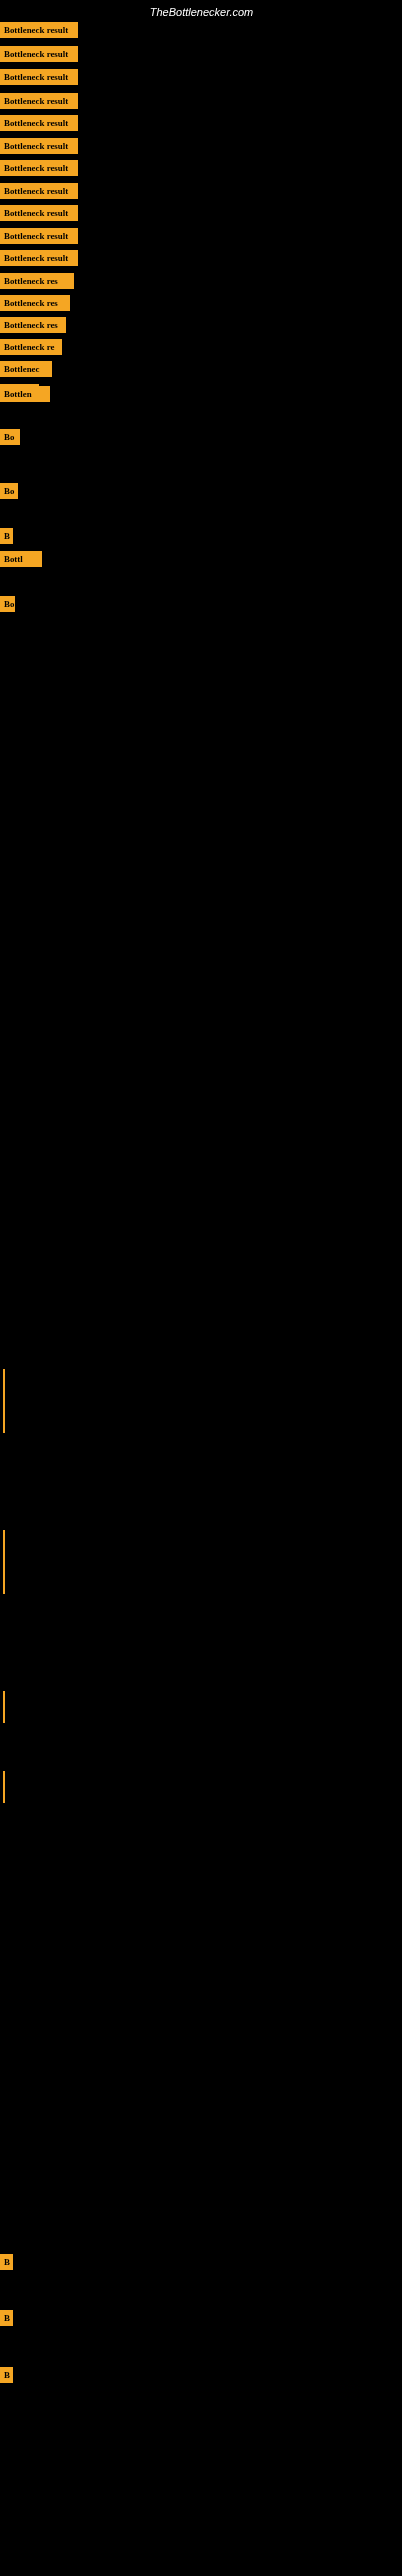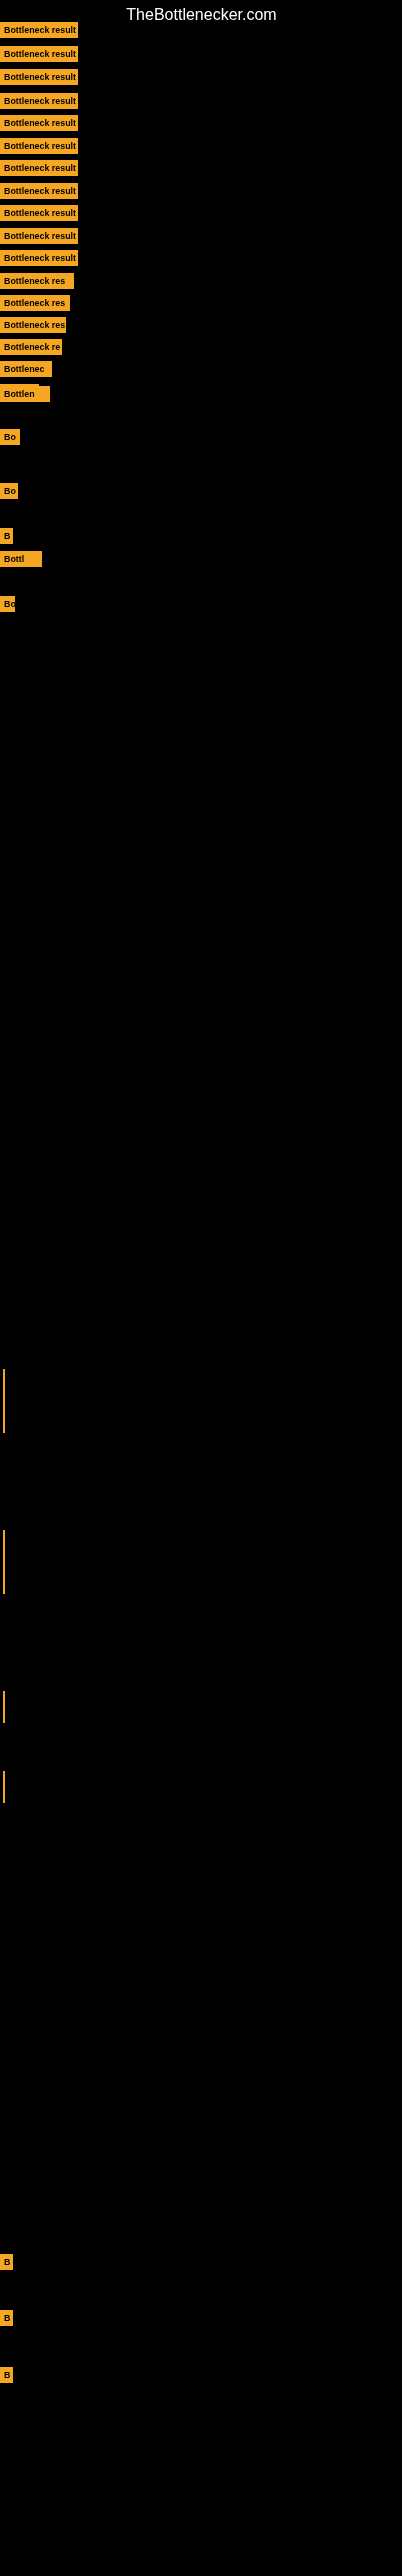--- a/index.html
+++ b/index.html
@@ -17,37 +17,39 @@
       overflow-x: hidden;
     }
 
     .site-title {
       position: absolute;
       top: 6.4px;
       left: 0;
       right: 0;
       text-align: center;
       color: #ffffff;
-      font-size: 16px;
+      font-size: 11px;
       font-weight: normal;
+      font-style: italic;
     }
 
     .bottleneck-badge {
       position: absolute;
       left: 0;
       background-color: #f5a623;
       color: #000000;
       font-size: 8.9px;
       font-weight: bold;
       padding: 1px 4px;
       white-space: nowrap;
       overflow: hidden;
       height: 16px;
       display: flex;
       align-items: center;
+      font-family: Liberation Serif, serif;
     }
 
     .vertical-line {
       position: absolute;
       left: 3.2px;
       width: 1.6px;
       background-color: #f5a623;
     }
   </style>
 </head>

